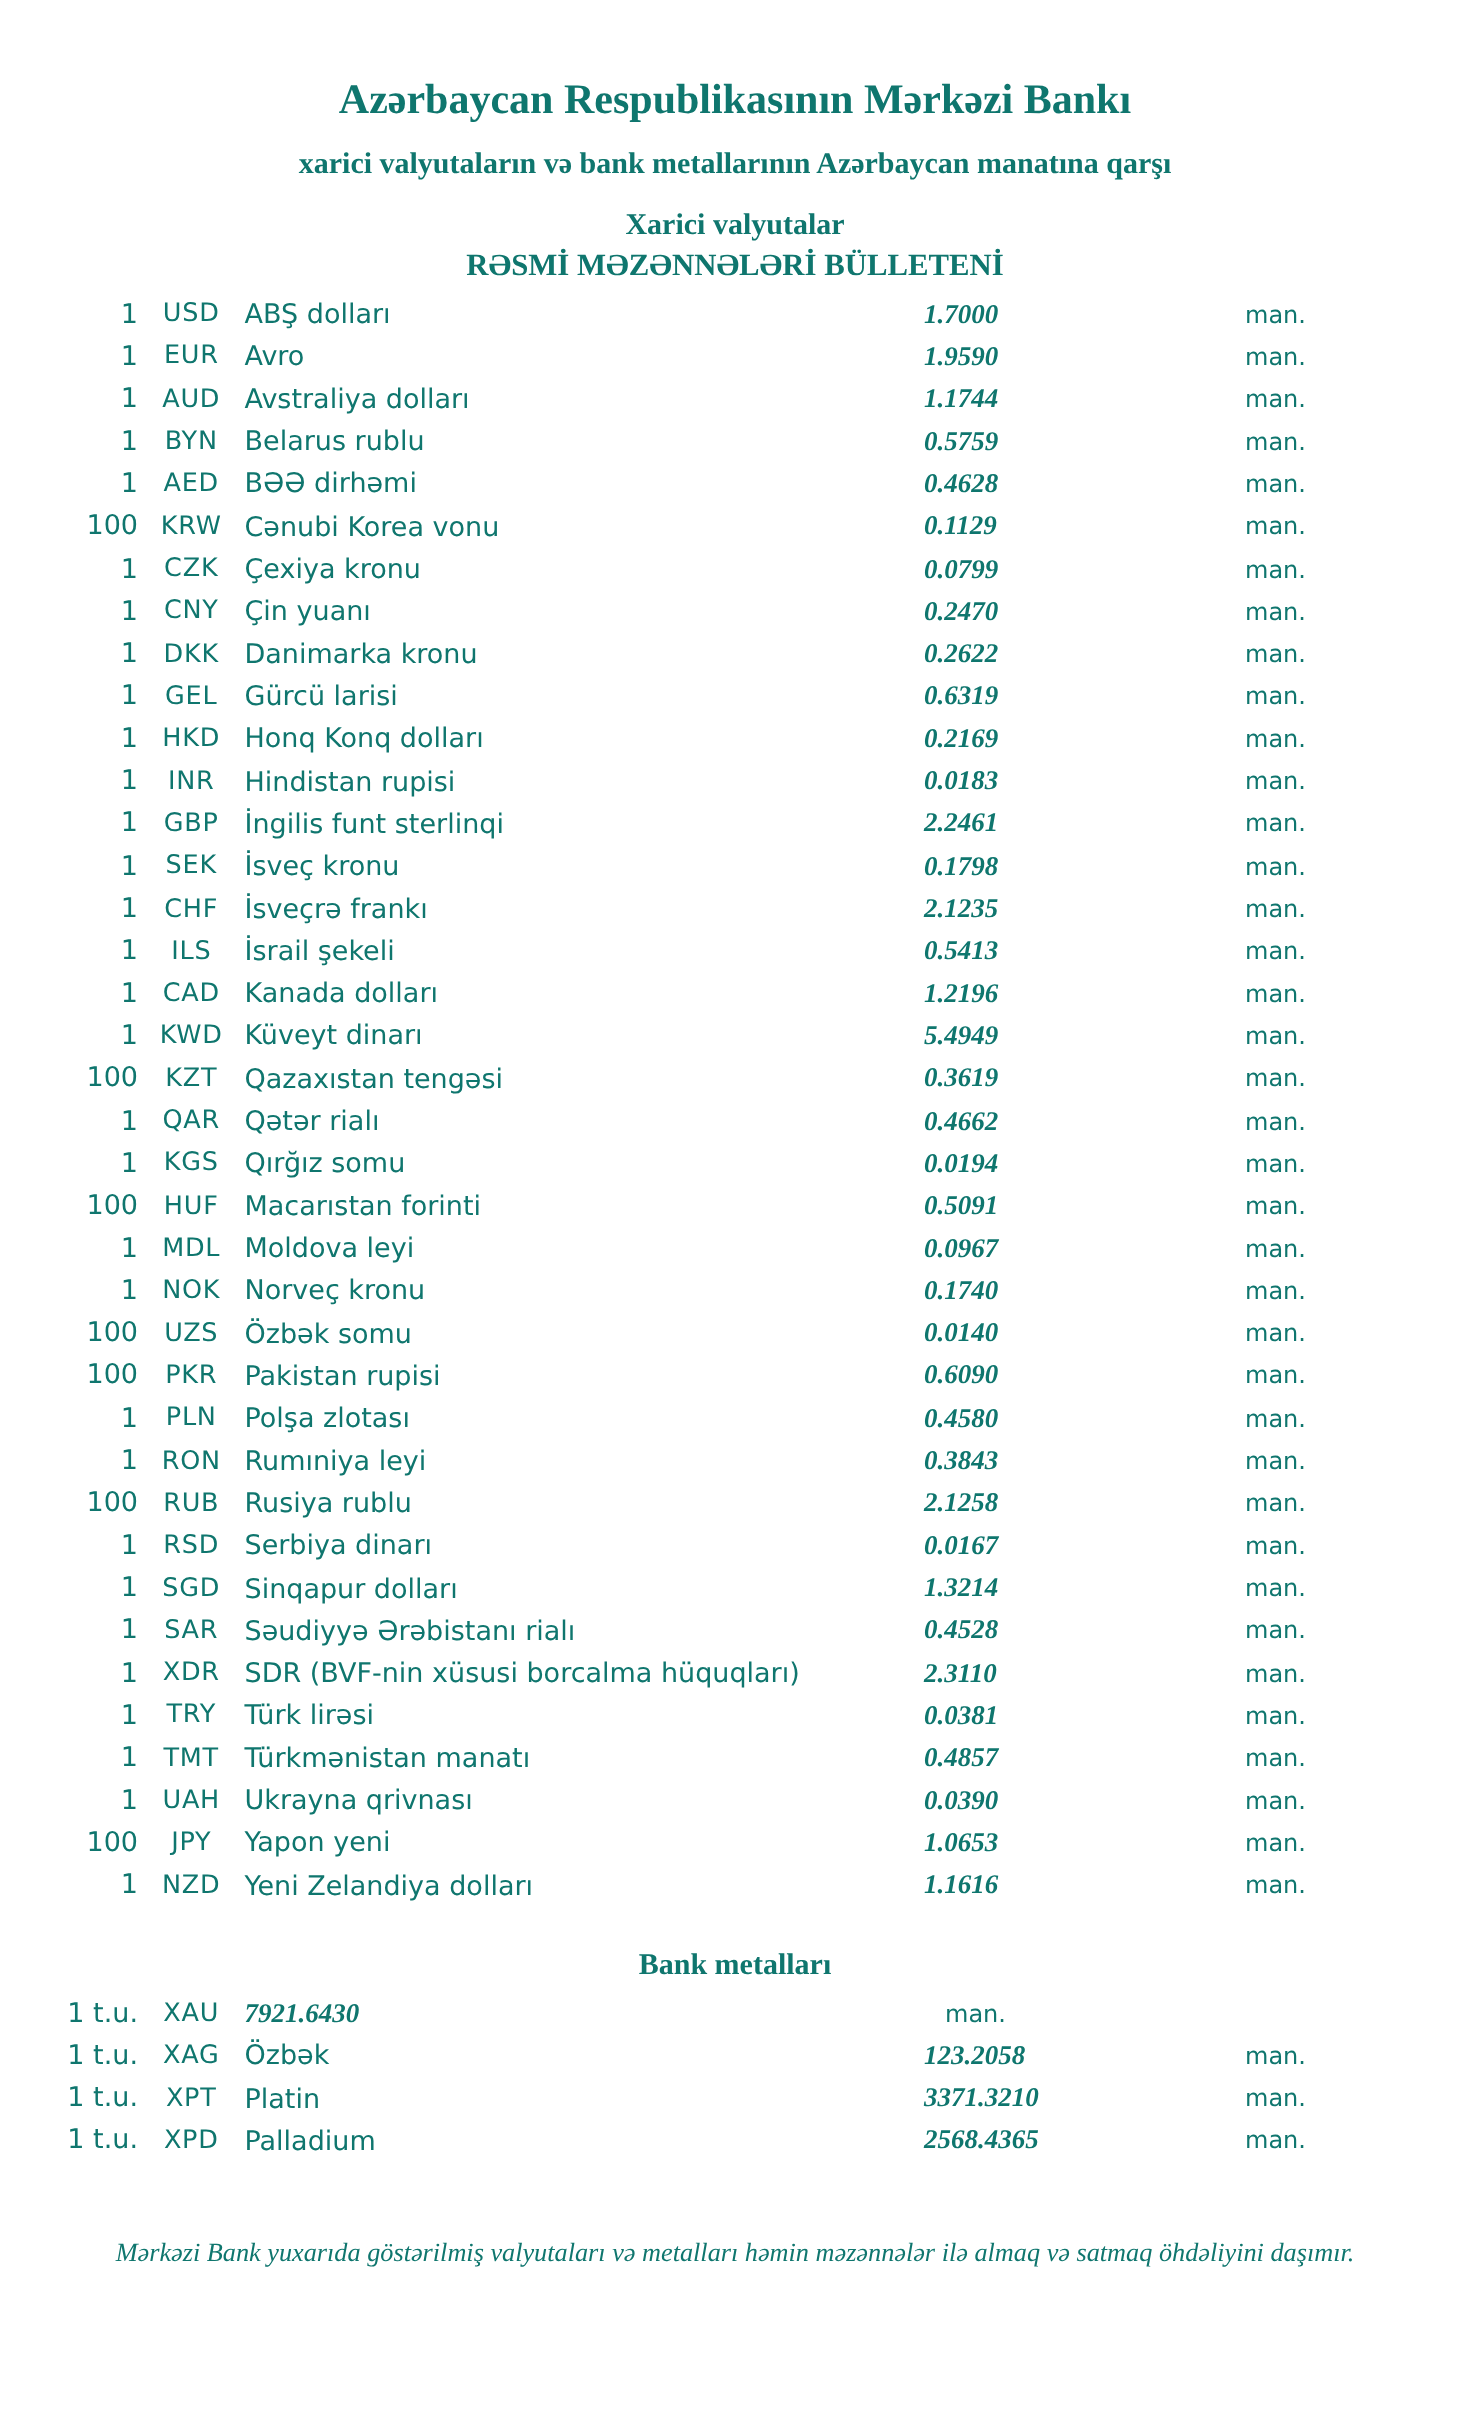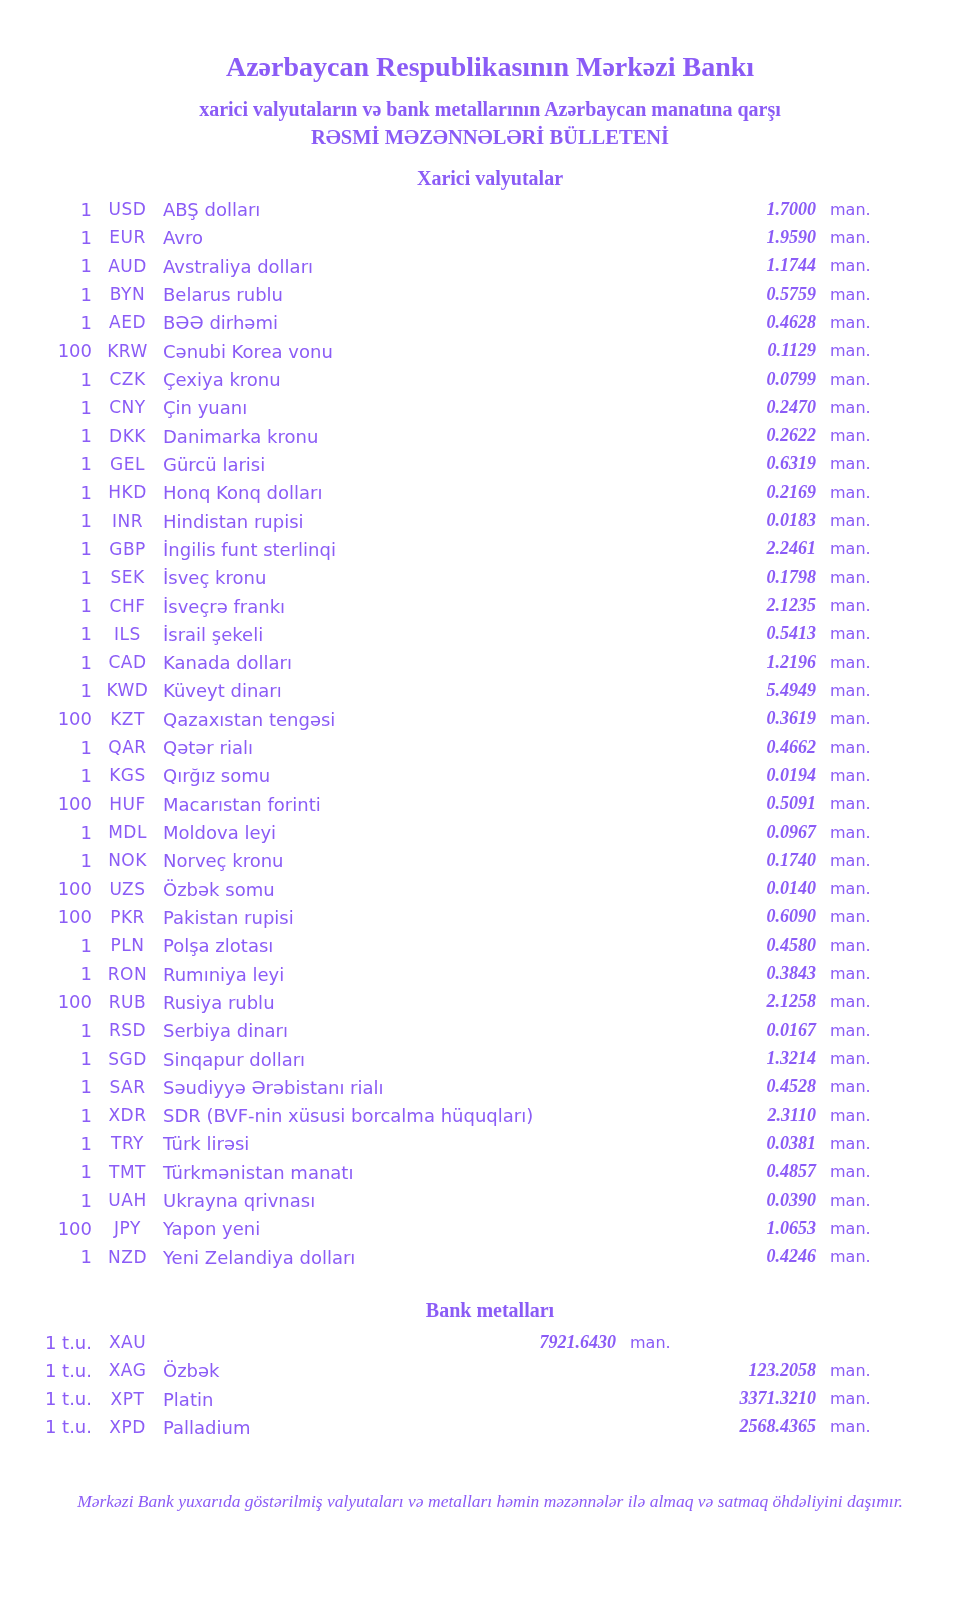--- a/index.html
+++ b/index.html
@@ -1,21 +1,21 @@
 <!DOCTYPE html>
 <html lang="az"><head>
 <meta charset="utf-8">
 <style>
   html, body { margin: 0; padding: 0; background: #ffffff; }
   .page {
     position: relative;
     width: 980px;
     height: 1613px;
     background: #ffffff;
-    color: #8b5cf6;
+    color: #0f766e;
     overflow: hidden;
     font-family: "DejaVu Sans", sans-serif;
   }
   
   .hdr { text-align: center; font-family: "Liberation Serif", serif; font-weight: bold; }
   .bank-title   { margin-top: 50px;  font-size: 28px; line-height: 34px; }
   .date-line    { margin-top: 12px;  font-size: 20px; line-height: 25px; }
   .subtitle     { margin-top: 13px;  font-size: 20px; line-height: 25px; text-align: center; }
   .bulletin     { margin-top: 2px;   font-size: 20.5px; line-height: 26px; }
   .section-title{ margin-top: 16px;  font-size: 20px; line-height: 24px; }
@@ -26,21 +26,21 @@
   .row {
     display: grid;
     grid-template-columns: 92px 71px 453px 200px 64px;
     height: 28.32px;
     align-items: center;
   }
   .qty   { text-align: right;  font-size: 18px; white-space: nowrap; }
   .code  { text-align: center; font-size: 17px; letter-spacing: 0.5px; }
   .cname { text-align: left;   font-size: 18px; padding-top: 1px; white-space: nowrap; }
   .rate  {
-    text-align: right;
+    text-align: left;
     font-family: "Liberation Serif", serif;
     font-weight: bold;
     font-style: italic;
     font-size: 18px;
     white-space: nowrap;
   }
   .unit  { text-align: left; font-size: 16px; padding-left: 14px; }
   
   .disclaimer {
     margin-top: 48px;
@@ -51,23 +51,23 @@
     line-height: 24px;
   }
 </style>
 </head>
 <body>
 
 <div class="page">
 
   <div class="hdr bank-title">Azərbaycan Respublikasının Mərkəzi Bankı</div>
   <div class="hdr subtitle">xarici valyutaların və bank metallarının Azərbaycan manatına qarşı</div>
+  <div class="hdr section-title">Xarici valyutalar</div>
+
   <div class="hdr bulletin">RƏSMİ MƏZƏNNƏLƏRİ BÜLLETENİ</div>
-
-  <div class="hdr section-title">Xarici valyutalar</div>
   <div class="rate-table">
       <div class="row">
     <span class="qty">1</span>
     <span class="code">USD</span>
     <span class="cname">ABŞ dolları</span>
     <span class="rate">1.7000</span>
     <span class="unit">man.</span>
   </div>
       <div class="row">
     <span class="qty">1</span>
@@ -318,21 +318,21 @@
     <span class="qty">100</span>
     <span class="code">JPY</span>
     <span class="cname">Yapon yeni</span>
     <span class="rate">1.0653</span>
     <span class="unit">man.</span>
   </div>
       <div class="row">
     <span class="qty">1</span>
     <span class="code">NZD</span>
     <span class="cname">Yeni Zelandiya dolları</span>
-    <span class="rate">0.4246</span>
+    <span class="rate">1.1616</span>
     <span class="unit">man.</span>
   </div>
     </div>
 
   <div class="hdr section-title metals">Bank metalları</div>
   <div class="rate-table metals">
       <div class="row">
     <span class="qty">1 t.u.</span>
     <span class="code">XAU</span>
     <span class="rate">7921.6430</span>

